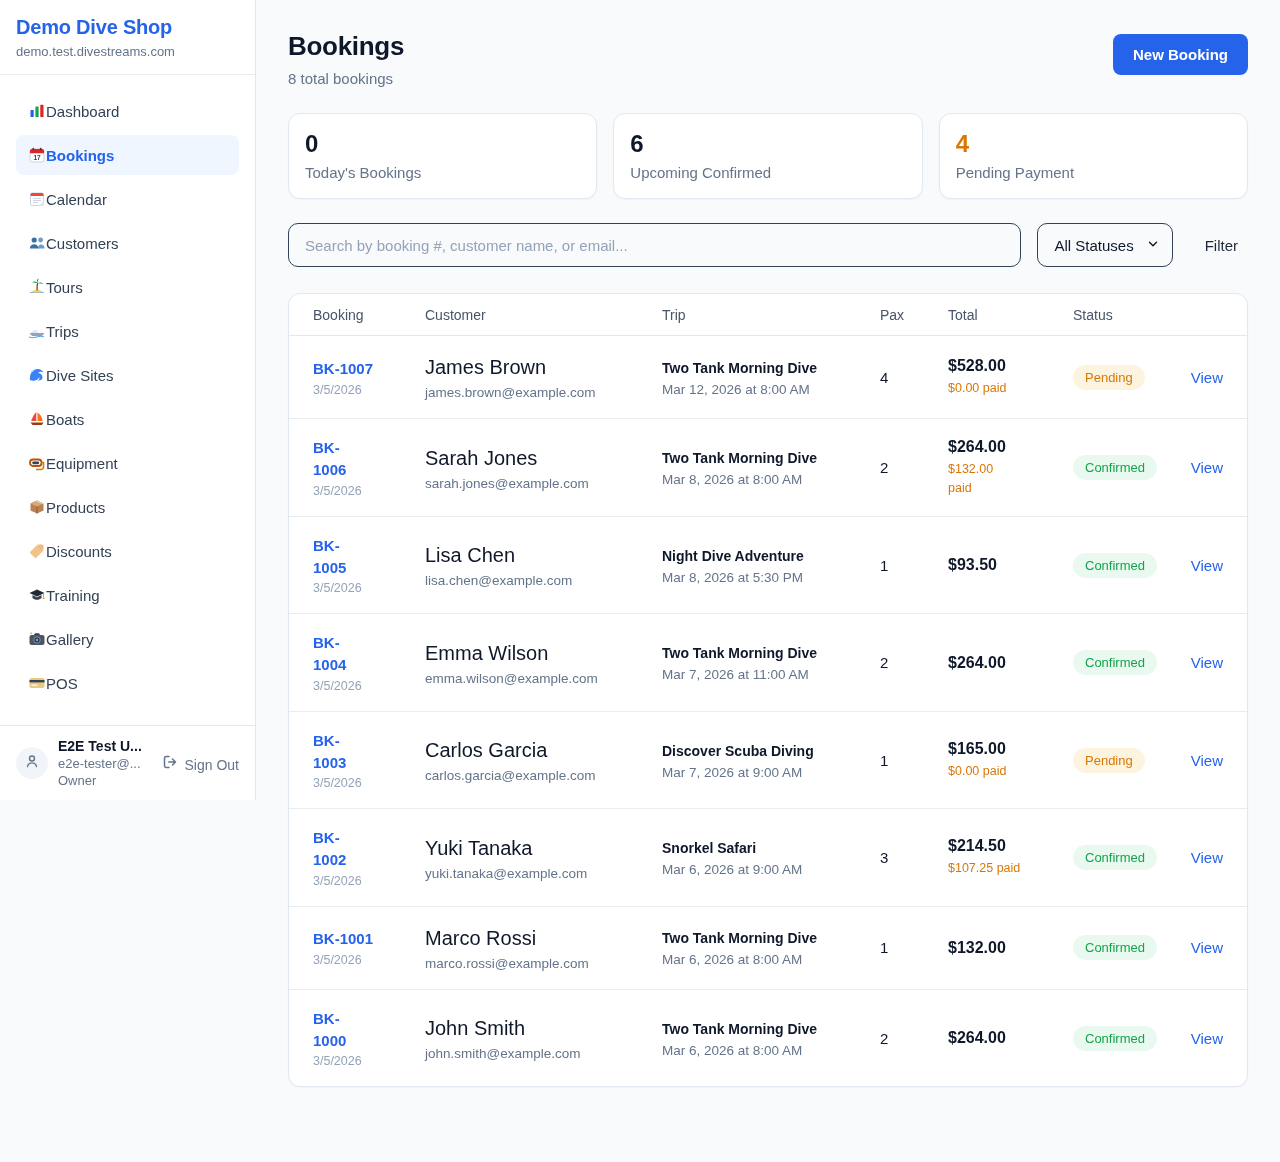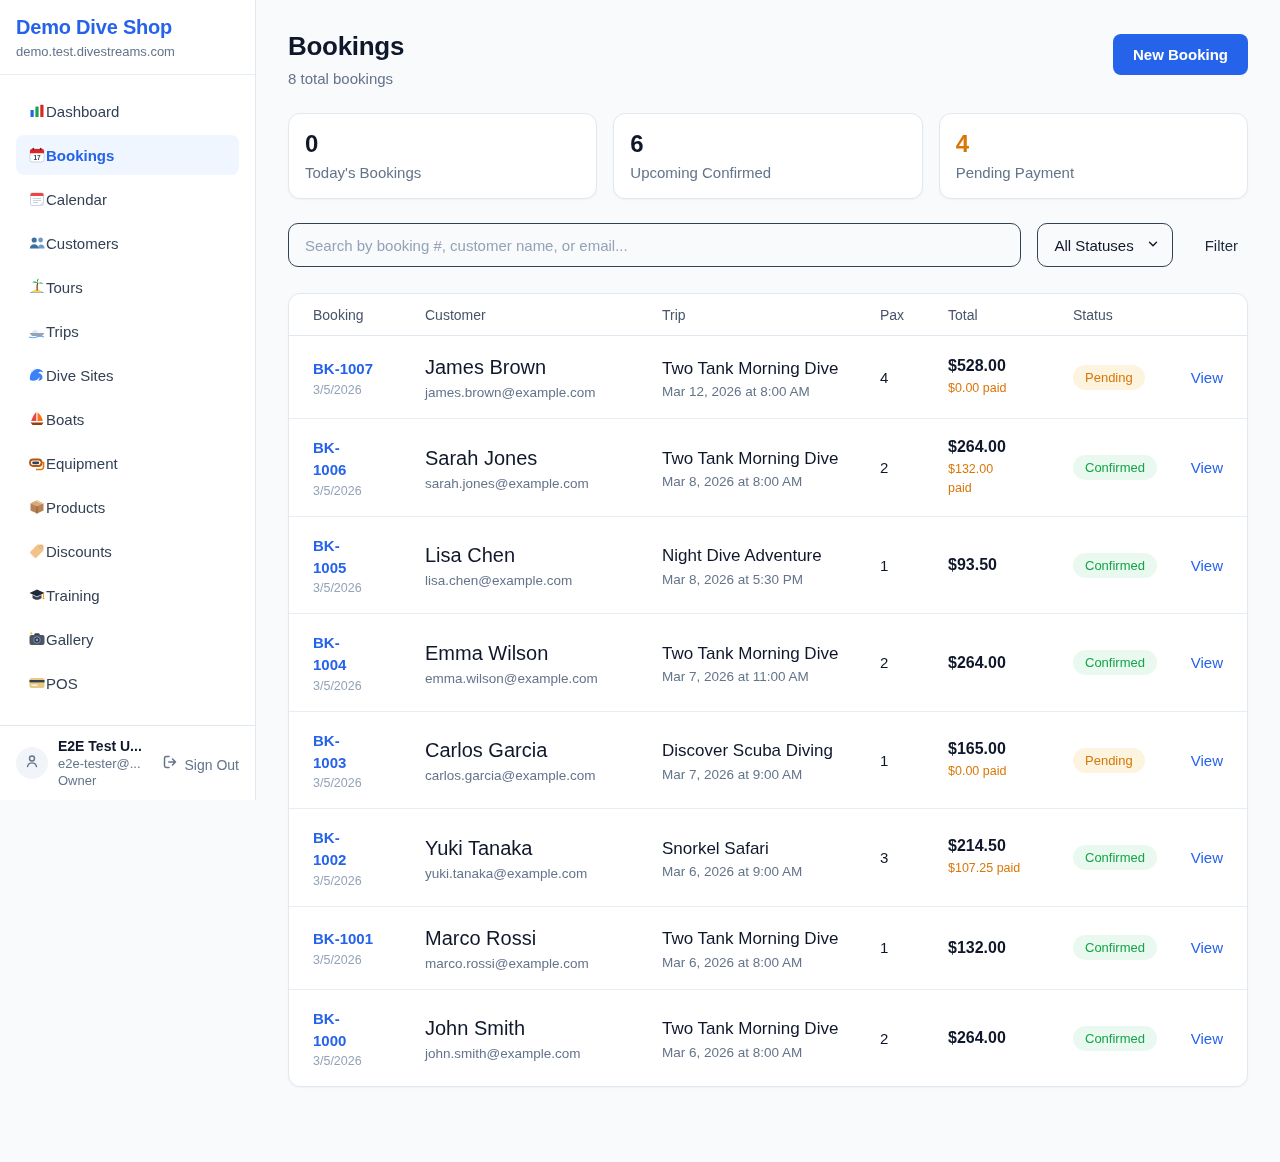--- a/index.html
+++ b/index.html
@@ -72,21 +72,21 @@
   .thead{height:42px;align-items:center;border-bottom:1px solid var(--border)}
   .th{font-size:14px;color:#475569;font-weight:500;padding-right:10px}
   .row{padding:18px 24px;align-items:center;border-bottom:1px solid #e8edf3}
   .row:last-child{border-bottom:none}
   .cell{padding-right:14px;min-width:0}
   .bk-id{color:var(--accent);font-size:15px;font-weight:600;white-space:pre-line;
     line-height:1.45;text-decoration:none;cursor:pointer;display:inline-block}
   .bk-date{font-size:12.5px;color:var(--faint);margin-top:3px}
   .c-name{font-size:20px;line-height:1.35}
   .c-email{font-size:13.5px;color:var(--muted);margin-top:4px}
-  .t-name{font-size:17px;font-weight:400;line-height:1.5}
+  .t-name{font-size:14px;font-weight:700;line-height:1.5}
   .t-date{font-size:13.5px;color:var(--muted);margin-top:3px}
   .pax{font-size:15px}
   .total{font-size:16px;font-weight:700}
   .paid{font-size:12.5px;color:var(--warn);margin-top:4px;white-space:pre-line;line-height:1.45}
   .badge{display:inline-block;padding:5px 12px;border-radius:999px;font-size:13px;font-weight:500}
   .badge.pending{background:var(--pending-bg);color:var(--warn)}
   .badge.confirmed{background:var(--confirmed-bg);color:var(--confirmed)}
   .view{color:var(--accent);font-size:15px;font-weight:500;cursor:pointer;
     text-decoration:none;justify-self:end}
 </style>

